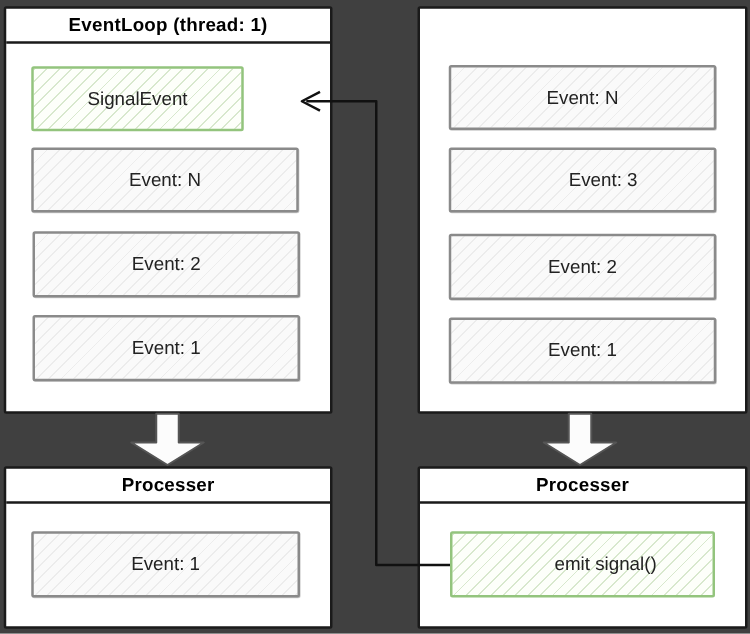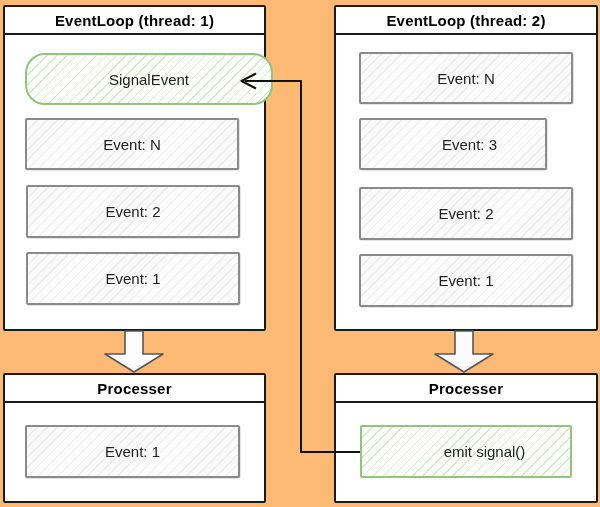--- a/index.html
+++ b/index.html
@@ -1,17 +1,17 @@
 <!DOCTYPE html>
 <html><head>
 <meta charset="utf-8">
 <style>
   html,body{margin:0;padding:0;background:#ffffff;}
   #canvas{
-    position:relative;width:600px;height:507px;background:#fdba74;overflow:hidden;
+    position:relative;width:600px;height:507px;background:#404040;overflow:hidden;
     font-family:"Liberation Sans","DejaVu Sans",sans-serif;
   }
   .panel{
     position:absolute;box-sizing:border-box;background:#ffffff;
     border:2px solid #1a1a1a;border-radius:2px;
   }
   .panel-left-loop  {left:3px;  top:5px;   width:263px;height:326px;}
   .panel-right-loop {left:334px;top:5px;   width:264px;height:326px;}
   .panel-left-proc  {left:3px;  top:373px; width:263px;height:130px;}
   .panel-right-proc {left:334px;top:373px; width:264px;height:130px;}
@@ -34,27 +34,27 @@
   }
   .event-box.highlight{
     border:2px solid #93c47d;
     background-color:#fdfffa;
     background-image:repeating-linear-gradient(135deg,
       rgba(130,179,102,0.30) 0px, rgba(130,179,102,0.30) 1px,
       transparent 1px, transparent 7px);
     box-shadow:none;
   }
   
-  .panel-left-loop  .row0{left:20px;top:46px; width:248px;height:52px;border-radius:20px;}
+  .panel-left-loop  .row0{left:20px;top:46px; width:170px;height:52px;}
   .panel-left-loop  .row1{left:20px;top:111px;width:214px;height:52px;}
   .panel-left-loop  .row2{left:21px;top:178px;width:214px;height:53px;}
   .panel-left-loop  .row3{left:21px;top:245px;width:214px;height:53px;}
   
   .panel-right-loop .row0{left:23px;top:45px; width:214px;height:52px;}
-  .panel-right-loop .row1{left:23px;top:111px;width:188px;height:52px;padding-left:33px;}
+  .panel-right-loop .row1{left:23px;top:111px;width:214px;height:52px;padding-left:33px;}
   .panel-right-loop .row2{left:23px;top:180px;width:214px;height:53px;}
   .panel-right-loop .row3{left:23px;top:247px;width:214px;height:53px;}
   
   .panel-left-proc  .row0{left:20px;top:50px;width:215px;height:53px;}
   .panel-right-proc .row0{left:24px;top:50px;width:212px;height:53px;padding-left:37px;}
   #overlay{position:absolute;left:0;top:0;width:600px;height:507px;pointer-events:none;}
 </style>
 </head>
 <body>
 
@@ -62,21 +62,20 @@
 
   <div class="panel panel-left-loop">
     <div class="panel-title">EventLoop (thread: 1)</div>
     <div class="event-box highlight row0">SignalEvent</div>
     <div class="event-box row1">Event: N</div>
     <div class="event-box row2">Event: 2</div>
     <div class="event-box row3">Event: 1</div>
   </div>
 
   <div class="panel panel-right-loop">
-    <div class="panel-title">EventLoop (thread: 2)</div>
     <div class="event-box row0">Event: N</div>
     <div class="event-box row1">Event: 3</div>
     <div class="event-box row2">Event: 2</div>
     <div class="event-box row3">Event: 1</div>
   </div>
 
   <div class="panel panel-left-proc">
     <div class="panel-title">Processer</div>
     <div class="event-box row0">Event: 1</div>
   </div>

